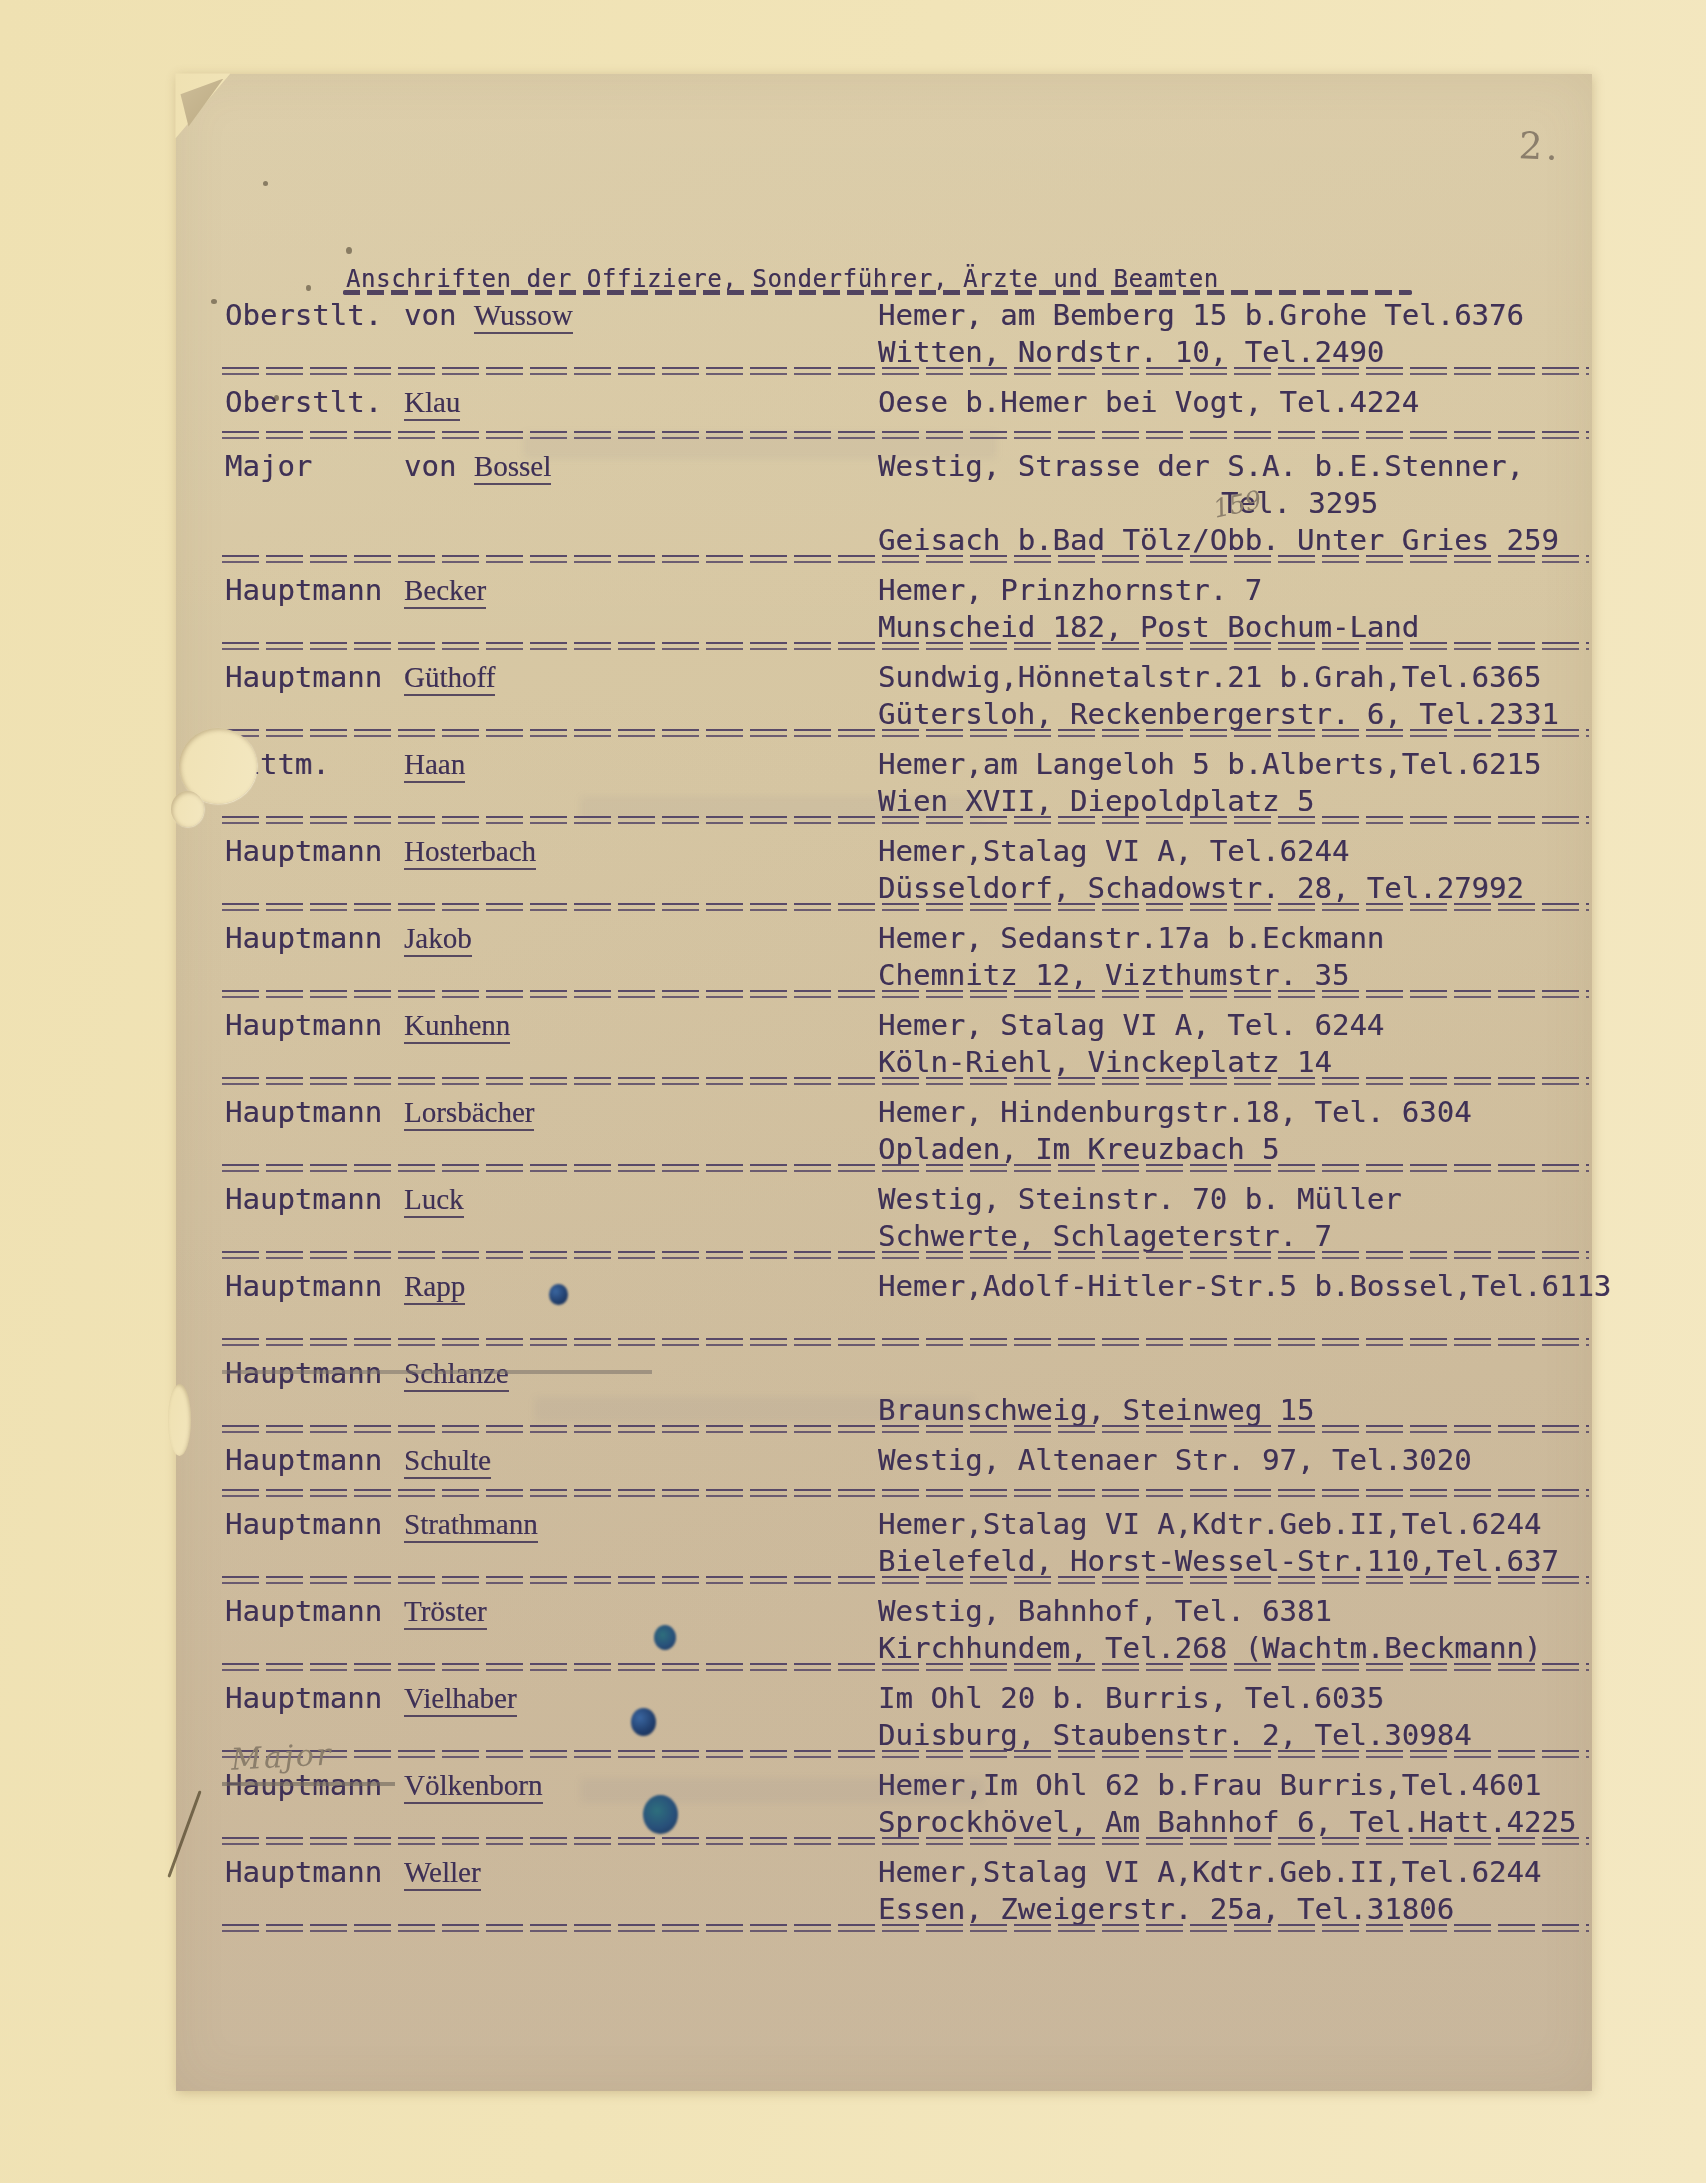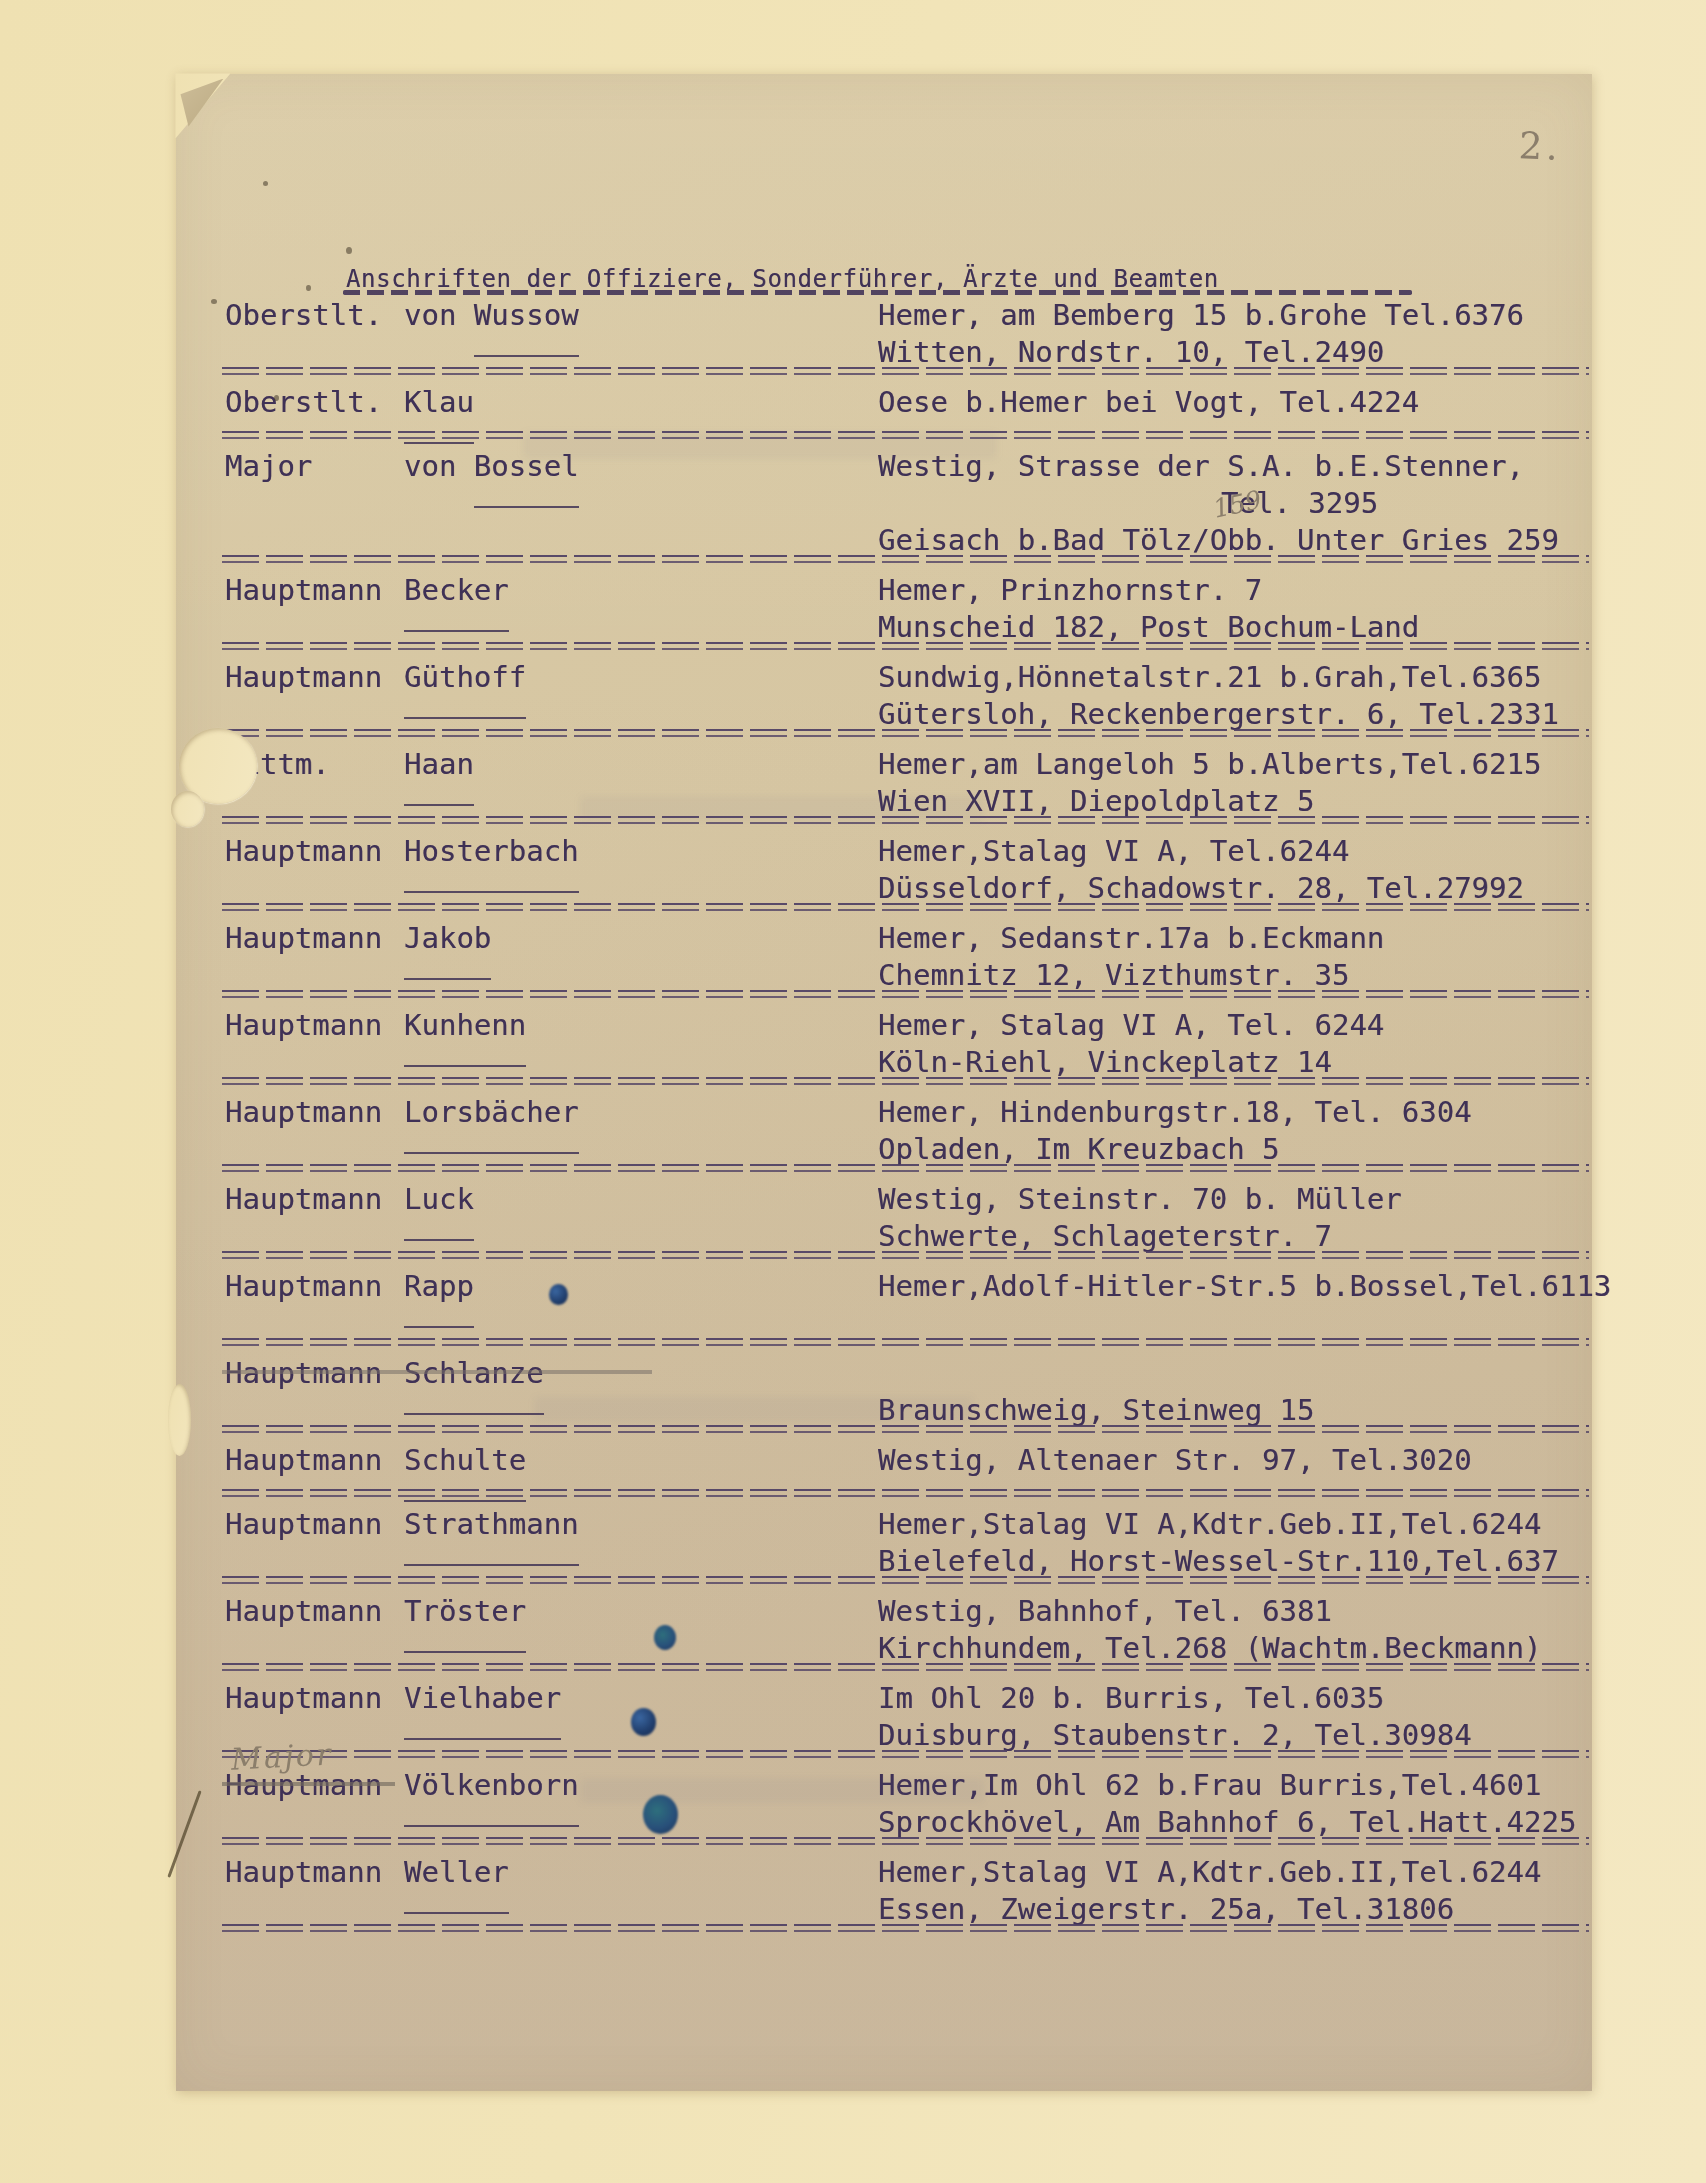--- a/index.html
+++ b/index.html
@@ -40,21 +40,21 @@
   .title-dash{position:absolute;left:167px;top:216px;width:1069px;height:4.6px;
     background:repeating-linear-gradient(90deg,var(--ink) 0 17.3px,rgba(0,0,0,0) 17.3px 24px);
     opacity:.88;border-radius:1.7px;}
   #rows{position:absolute;left:0;top:215px;right:0;}
   .row{position:relative;width:100%;}
   .row.h1{height:64px;} .row.h2{height:87px;} .row.h3{height:124px;}
   .txt{position:absolute;font-size:29px;white-space:nowrap;
     text-shadow:0.3px 0.3px 0.6px rgba(63,49,86,.5);}
   .rank{left:49px;}
   .namewrap{left:228px;}
-  .surname{border-bottom:2.9px solid rgba(60,46,82,.82);padding-bottom:23px;}
+  .surname{border-bottom:2.9px solid rgba(60,46,82,.82);padding-bottom:1px;font-family:Liberation Serif, serif;}
   .addr{left:702px;}
   .addr.indent{left:1045px;}
   .t0{top:9.2px;} .t1{top:46px;} .t2{top:83px;}
   .sep{position:absolute;left:46px;right:3.5px;bottom:1.2px;height:7.5px;}
   .sep::before,.sep::after{content:"";position:absolute;left:0;right:0;height:2px;
     background:repeating-linear-gradient(90deg,var(--sep) 0 37px,rgba(0,0,0,0) 37px 44px);}
   .sep::before{top:0;opacity:.92;}
   .sep::after{top:5.2px;opacity:.78;}
   .ink-dot{position:absolute;border-radius:50%;filter:blur(0.9px);z-index:4;
     background:radial-gradient(circle at 35% 35%,#3a66a0 0%,#22406f 55%,#16294d 100%);}

